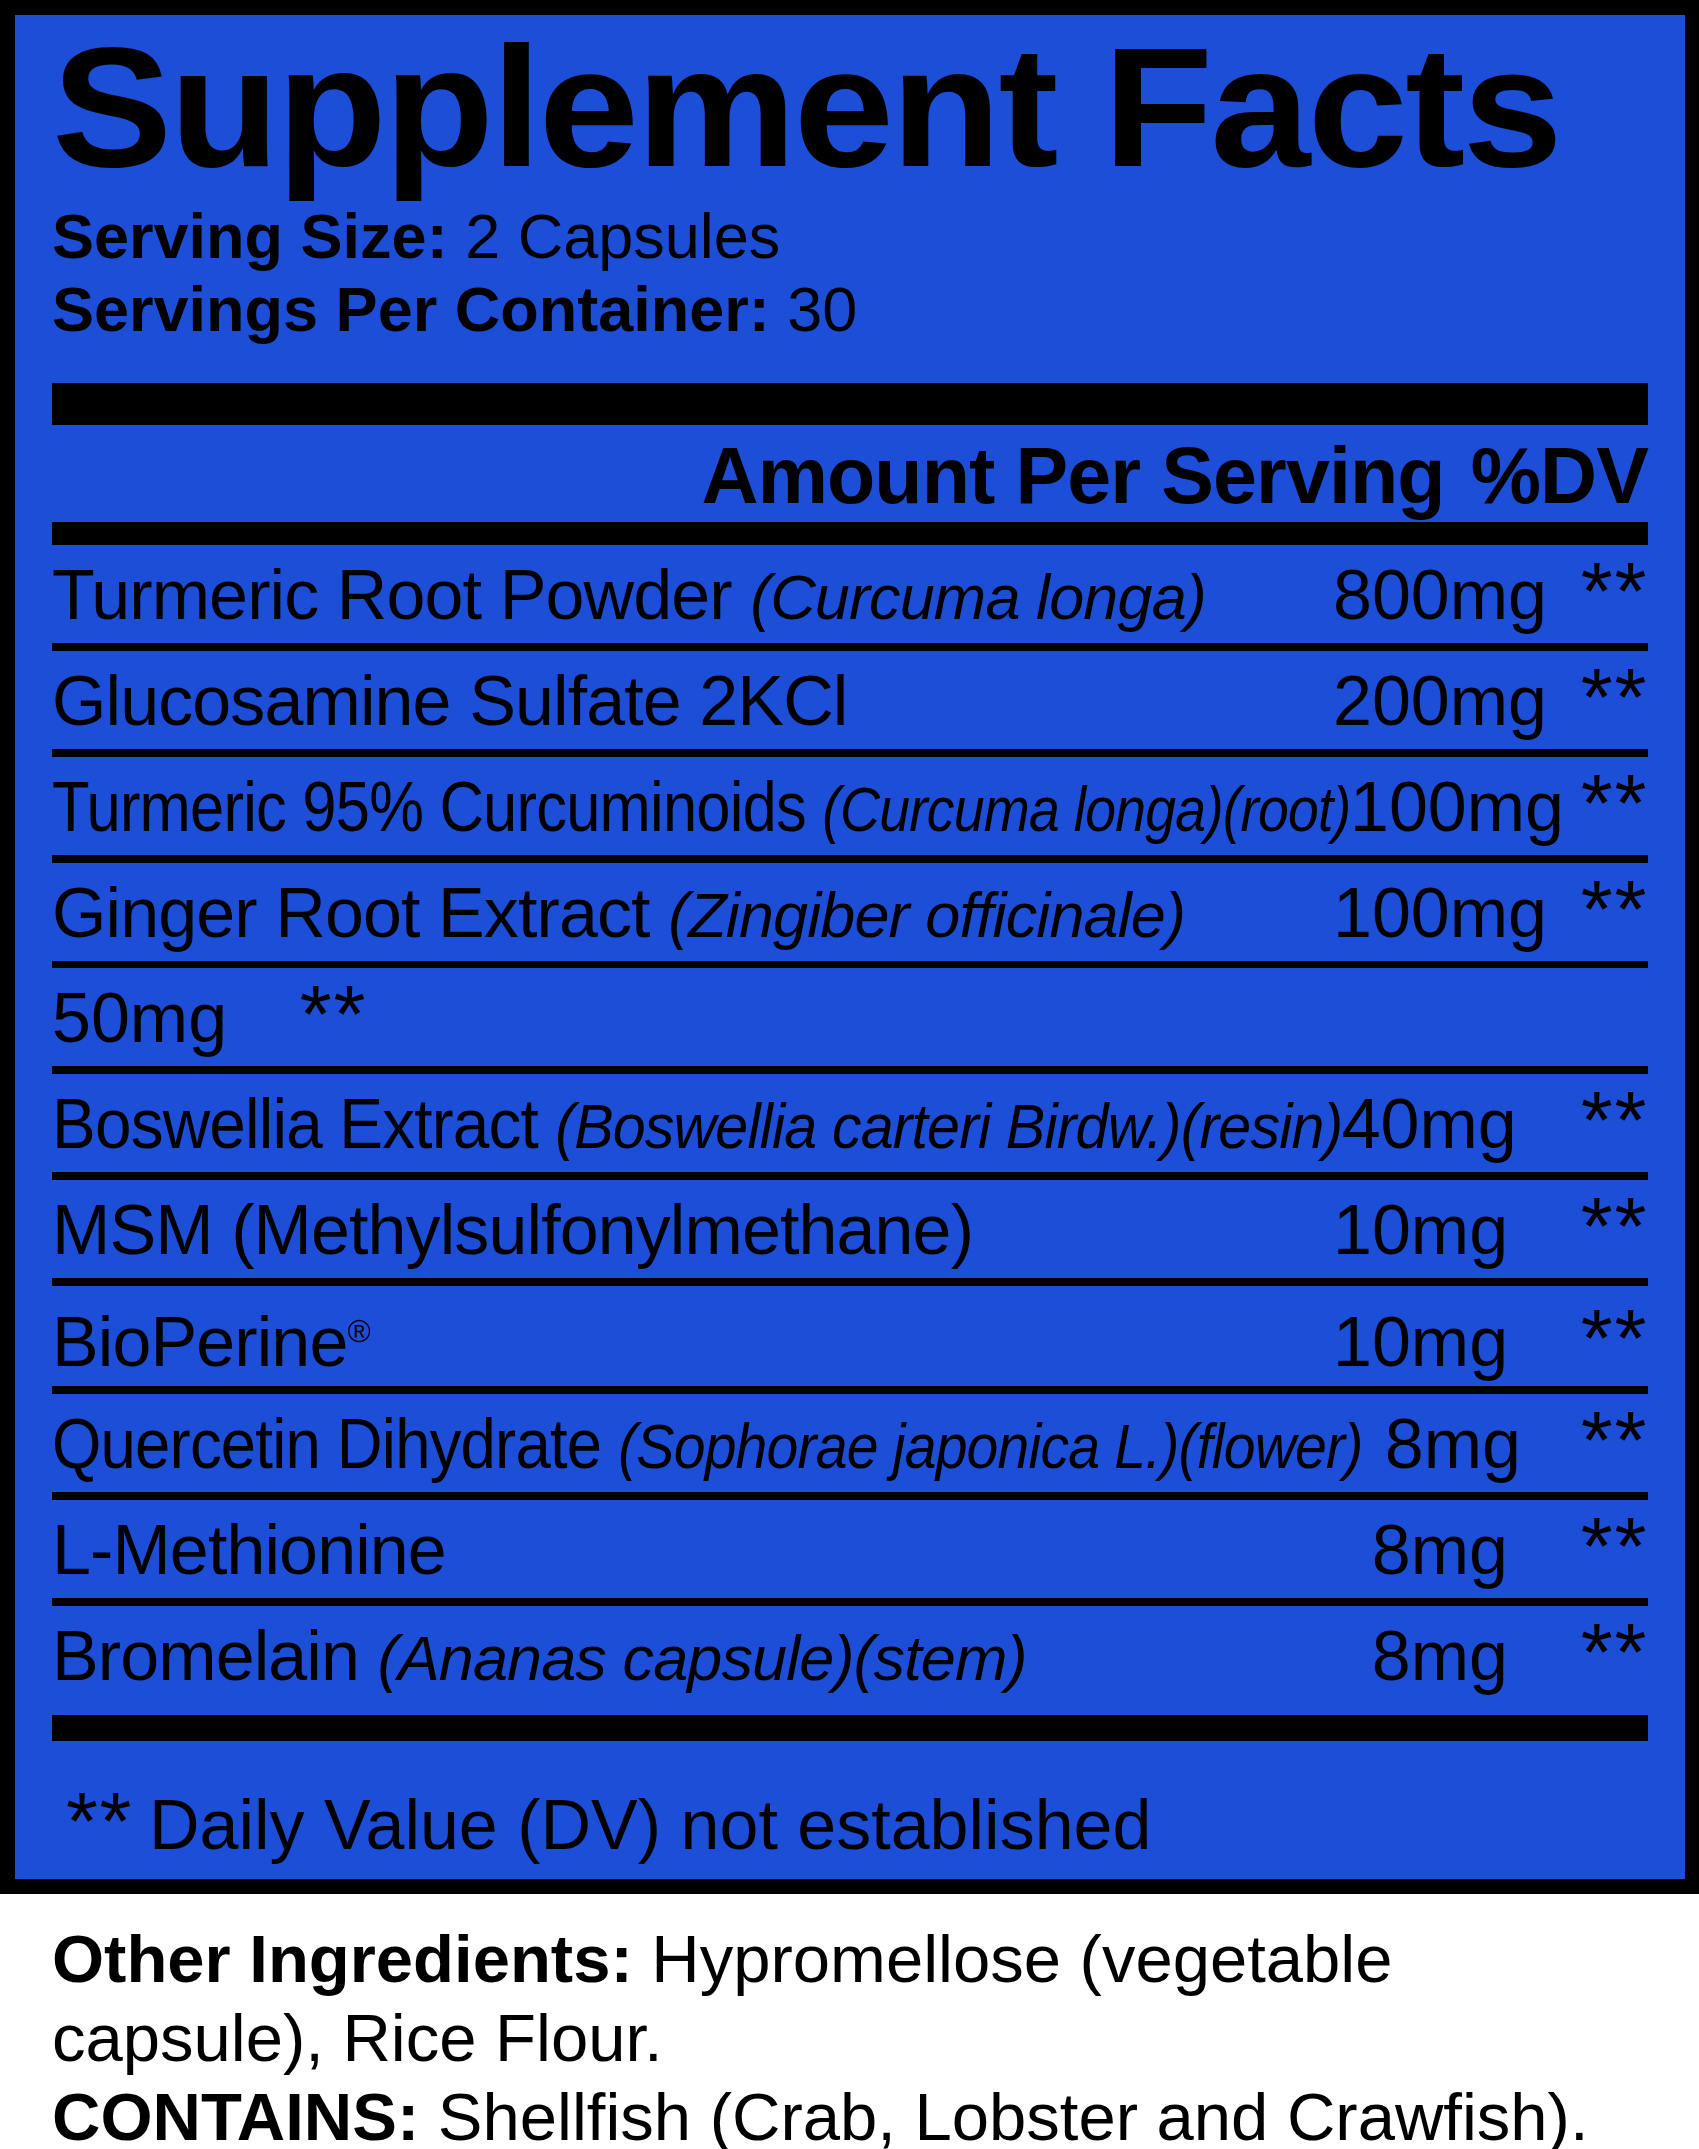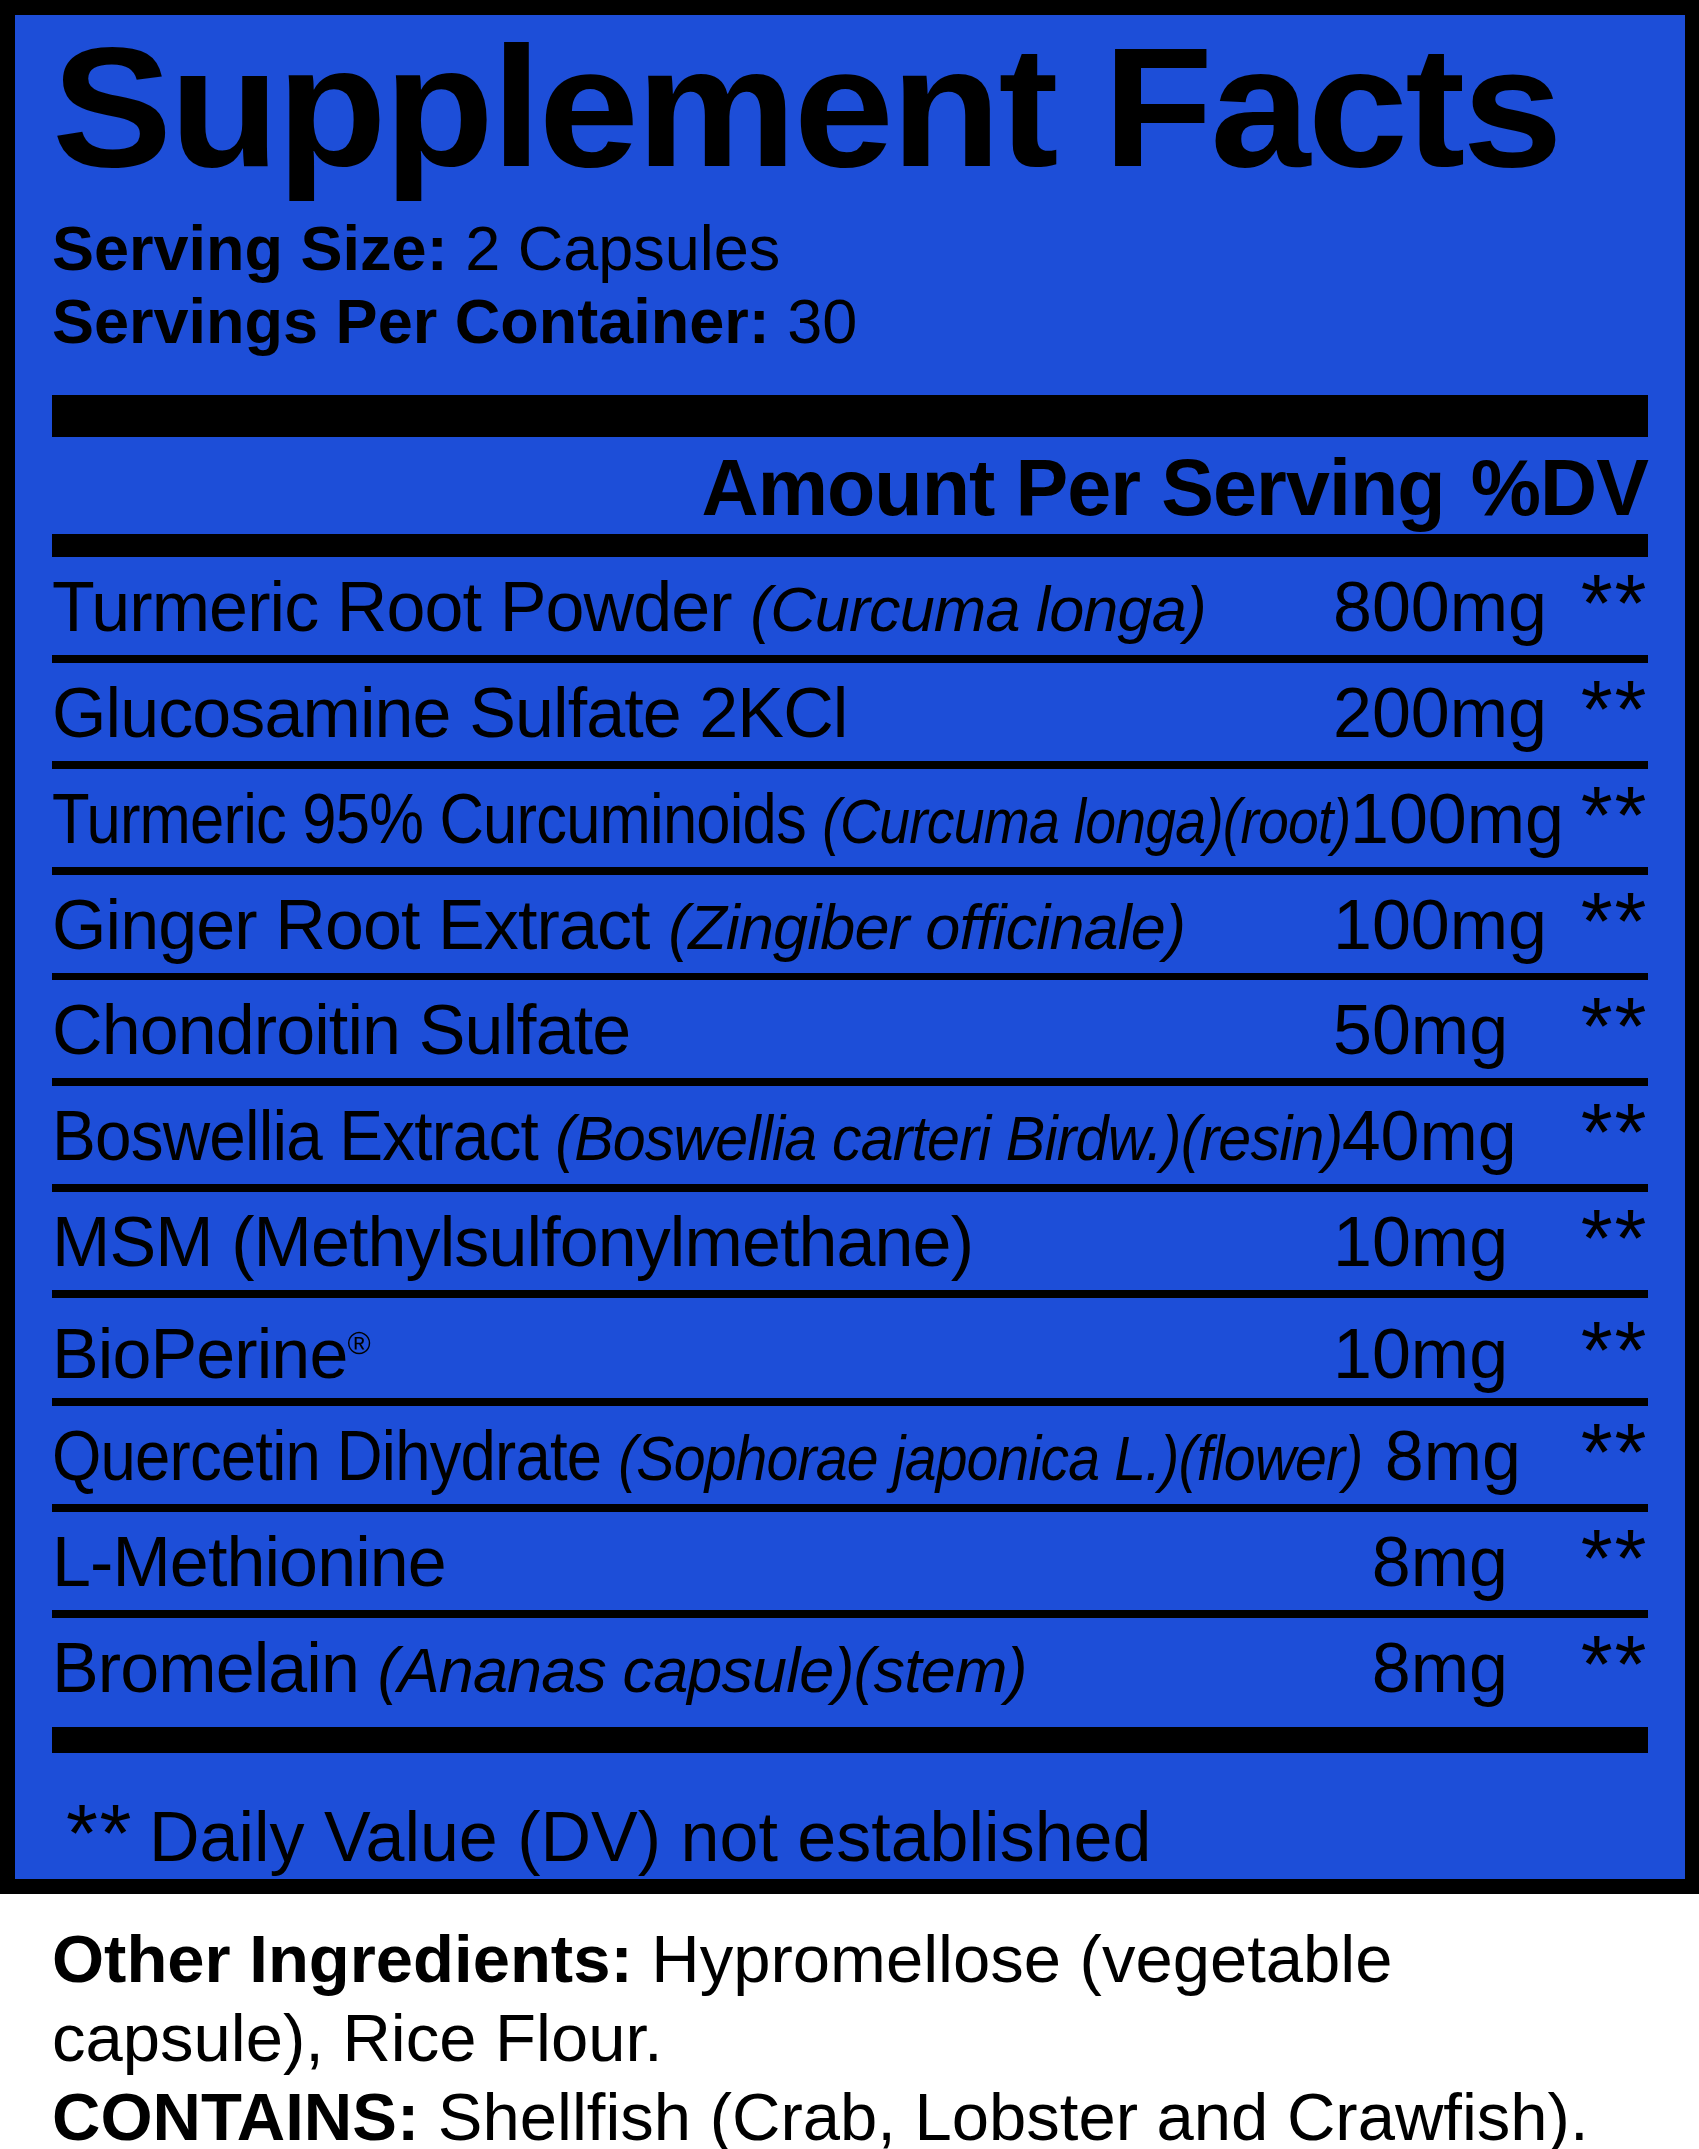--- a/index.html
+++ b/index.html
@@ -12,21 +12,21 @@
   .panel {
     box-sizing:border-box;
     width:1700px; height:1894px;
     border:15.7px solid #000;
     padding:0 37px;
     background:#1d4ed8;
     overflow:hidden;
   }
   .title { margin-top:12.2px; font-size:170px; font-weight:bold; line-height:0.95; letter-spacing:-2.6px; white-space:nowrap; }
   .title-inner { display:inline-block; transform:scaleX(1.06); transform-origin:0 50%; }
-  .serving { margin-top:23px; font-size:63px; line-height:73px; }
+  .serving { margin-top:11px; font-size:63px; line-height:73px; }
   .bold { font-weight:bold; }
   .bar1 { height:42px; background:#000; margin-top:37px; }
   .header-line { display:flex; justify-content:flex-end; align-items:flex-start; font-weight:bold; font-size:79px; line-height:92px; margin-top:5.2px; letter-spacing:-0.9px; }
   .dvh { margin-left:26px; }
   .bar2 { height:23px; background:#000; }
   .ing-row { display:flex; align-items:baseline; min-height:96px; padding-top:2px; }
   .cell-name { flex:1 1 auto; min-width:0; white-space:nowrap; font-size:70px; line-height:87px; letter-spacing:-0.9px; }
   .name-fit { display:inline-block; transform-origin:left center; }
   .ing-latin { font-style:italic; font-size:63px; }
   .ing-latin.upright { font-style:normal; font-size:70px; }
@@ -81,21 +81,20 @@
         <div class="cell-dv">**</div>
       </div>
       <div class="divider"></div>
       <div class="ing-row">
         <div class="cell-name"><span class="name-fit"><span class="ing-name">Ginger Root Extract</span> <span class="ing-latin">(Zingiber officinale)</span></span></div>
         <div class="cell-amount">100mg</div>
         <div class="cell-dv">**</div>
       </div>
       <div class="divider"></div>
       <div class="ing-row">
-        <div class="cell-name"><span class="name-fit"><span class="ing-name">Chondroitin Sulfate</span></span></div>
         <div class="cell-amount">50mg</div>
         <div class="cell-dv">**</div>
       </div>
       <div class="divider"></div>
       <div class="ing-row">
         <div class="cell-name"><span class="name-fit" style="transform: scaleX(0.938595);"><span class="ing-name">Boswellia Extract</span> <span class="ing-latin">(Boswellia carteri Birdw.)(resin)</span></span></div>
         <div class="cell-amount">40mg</div>
         <div class="cell-dv">**</div>
       </div>
       <div class="divider"></div>

